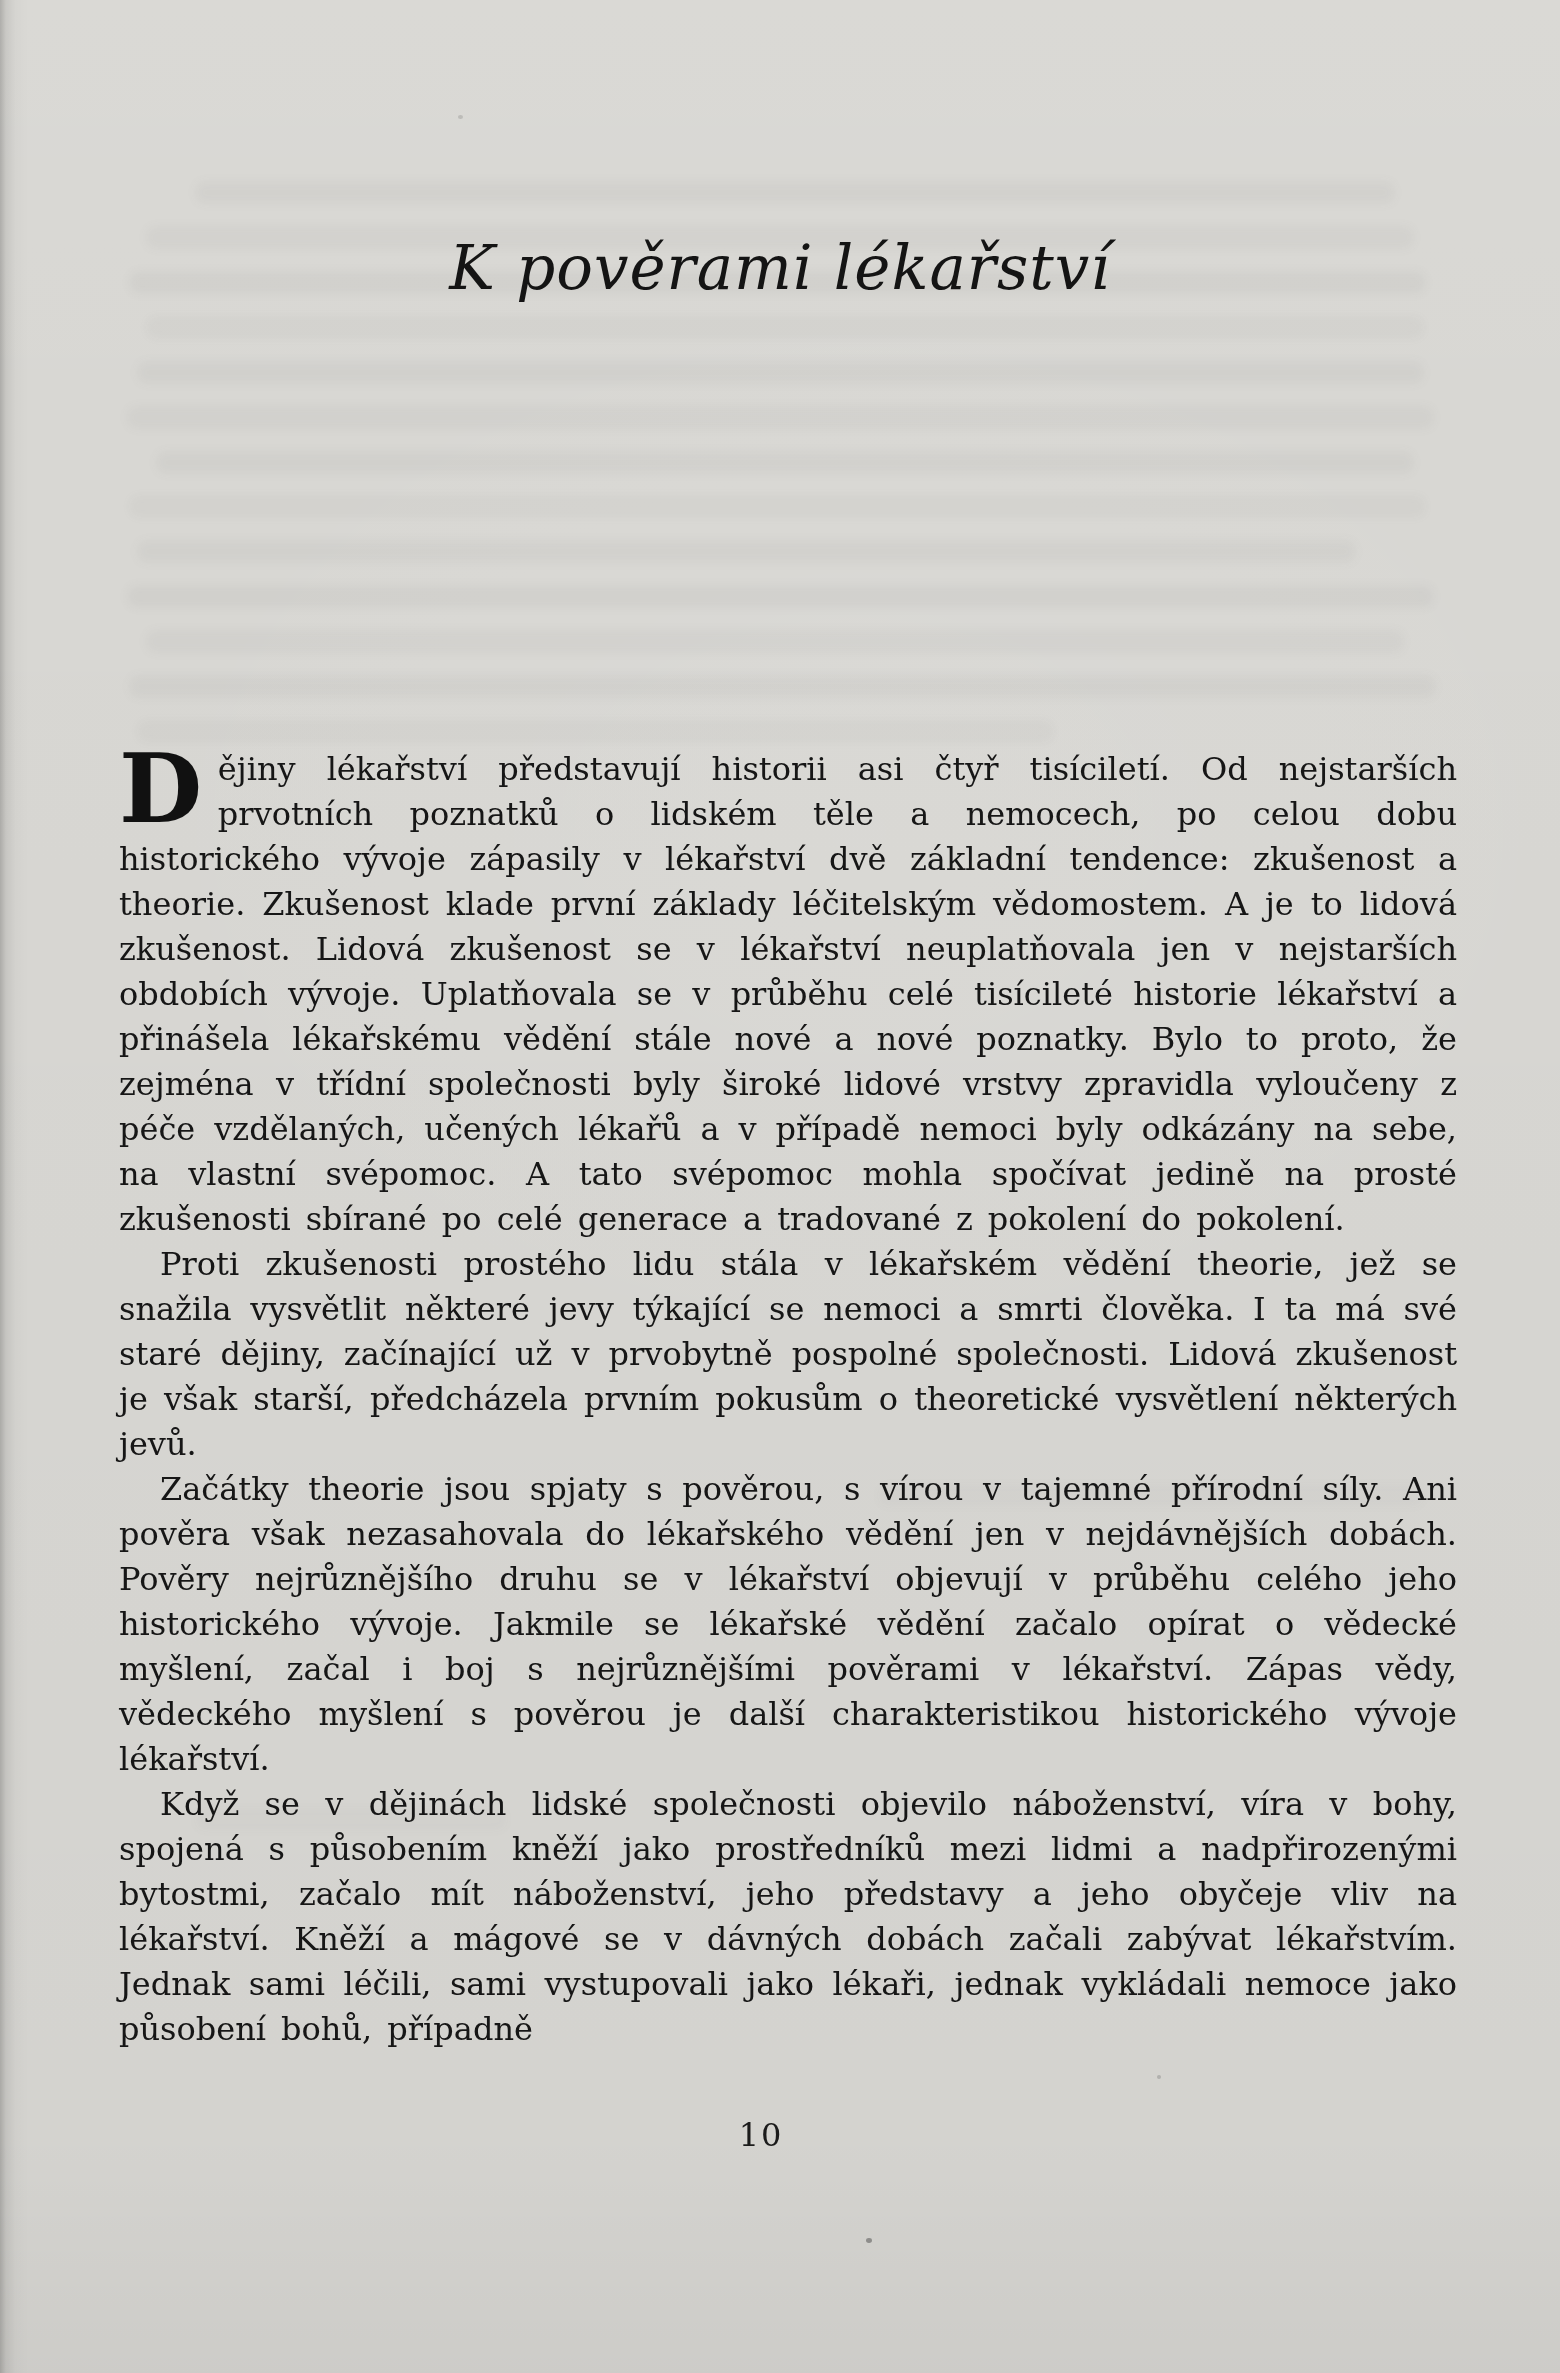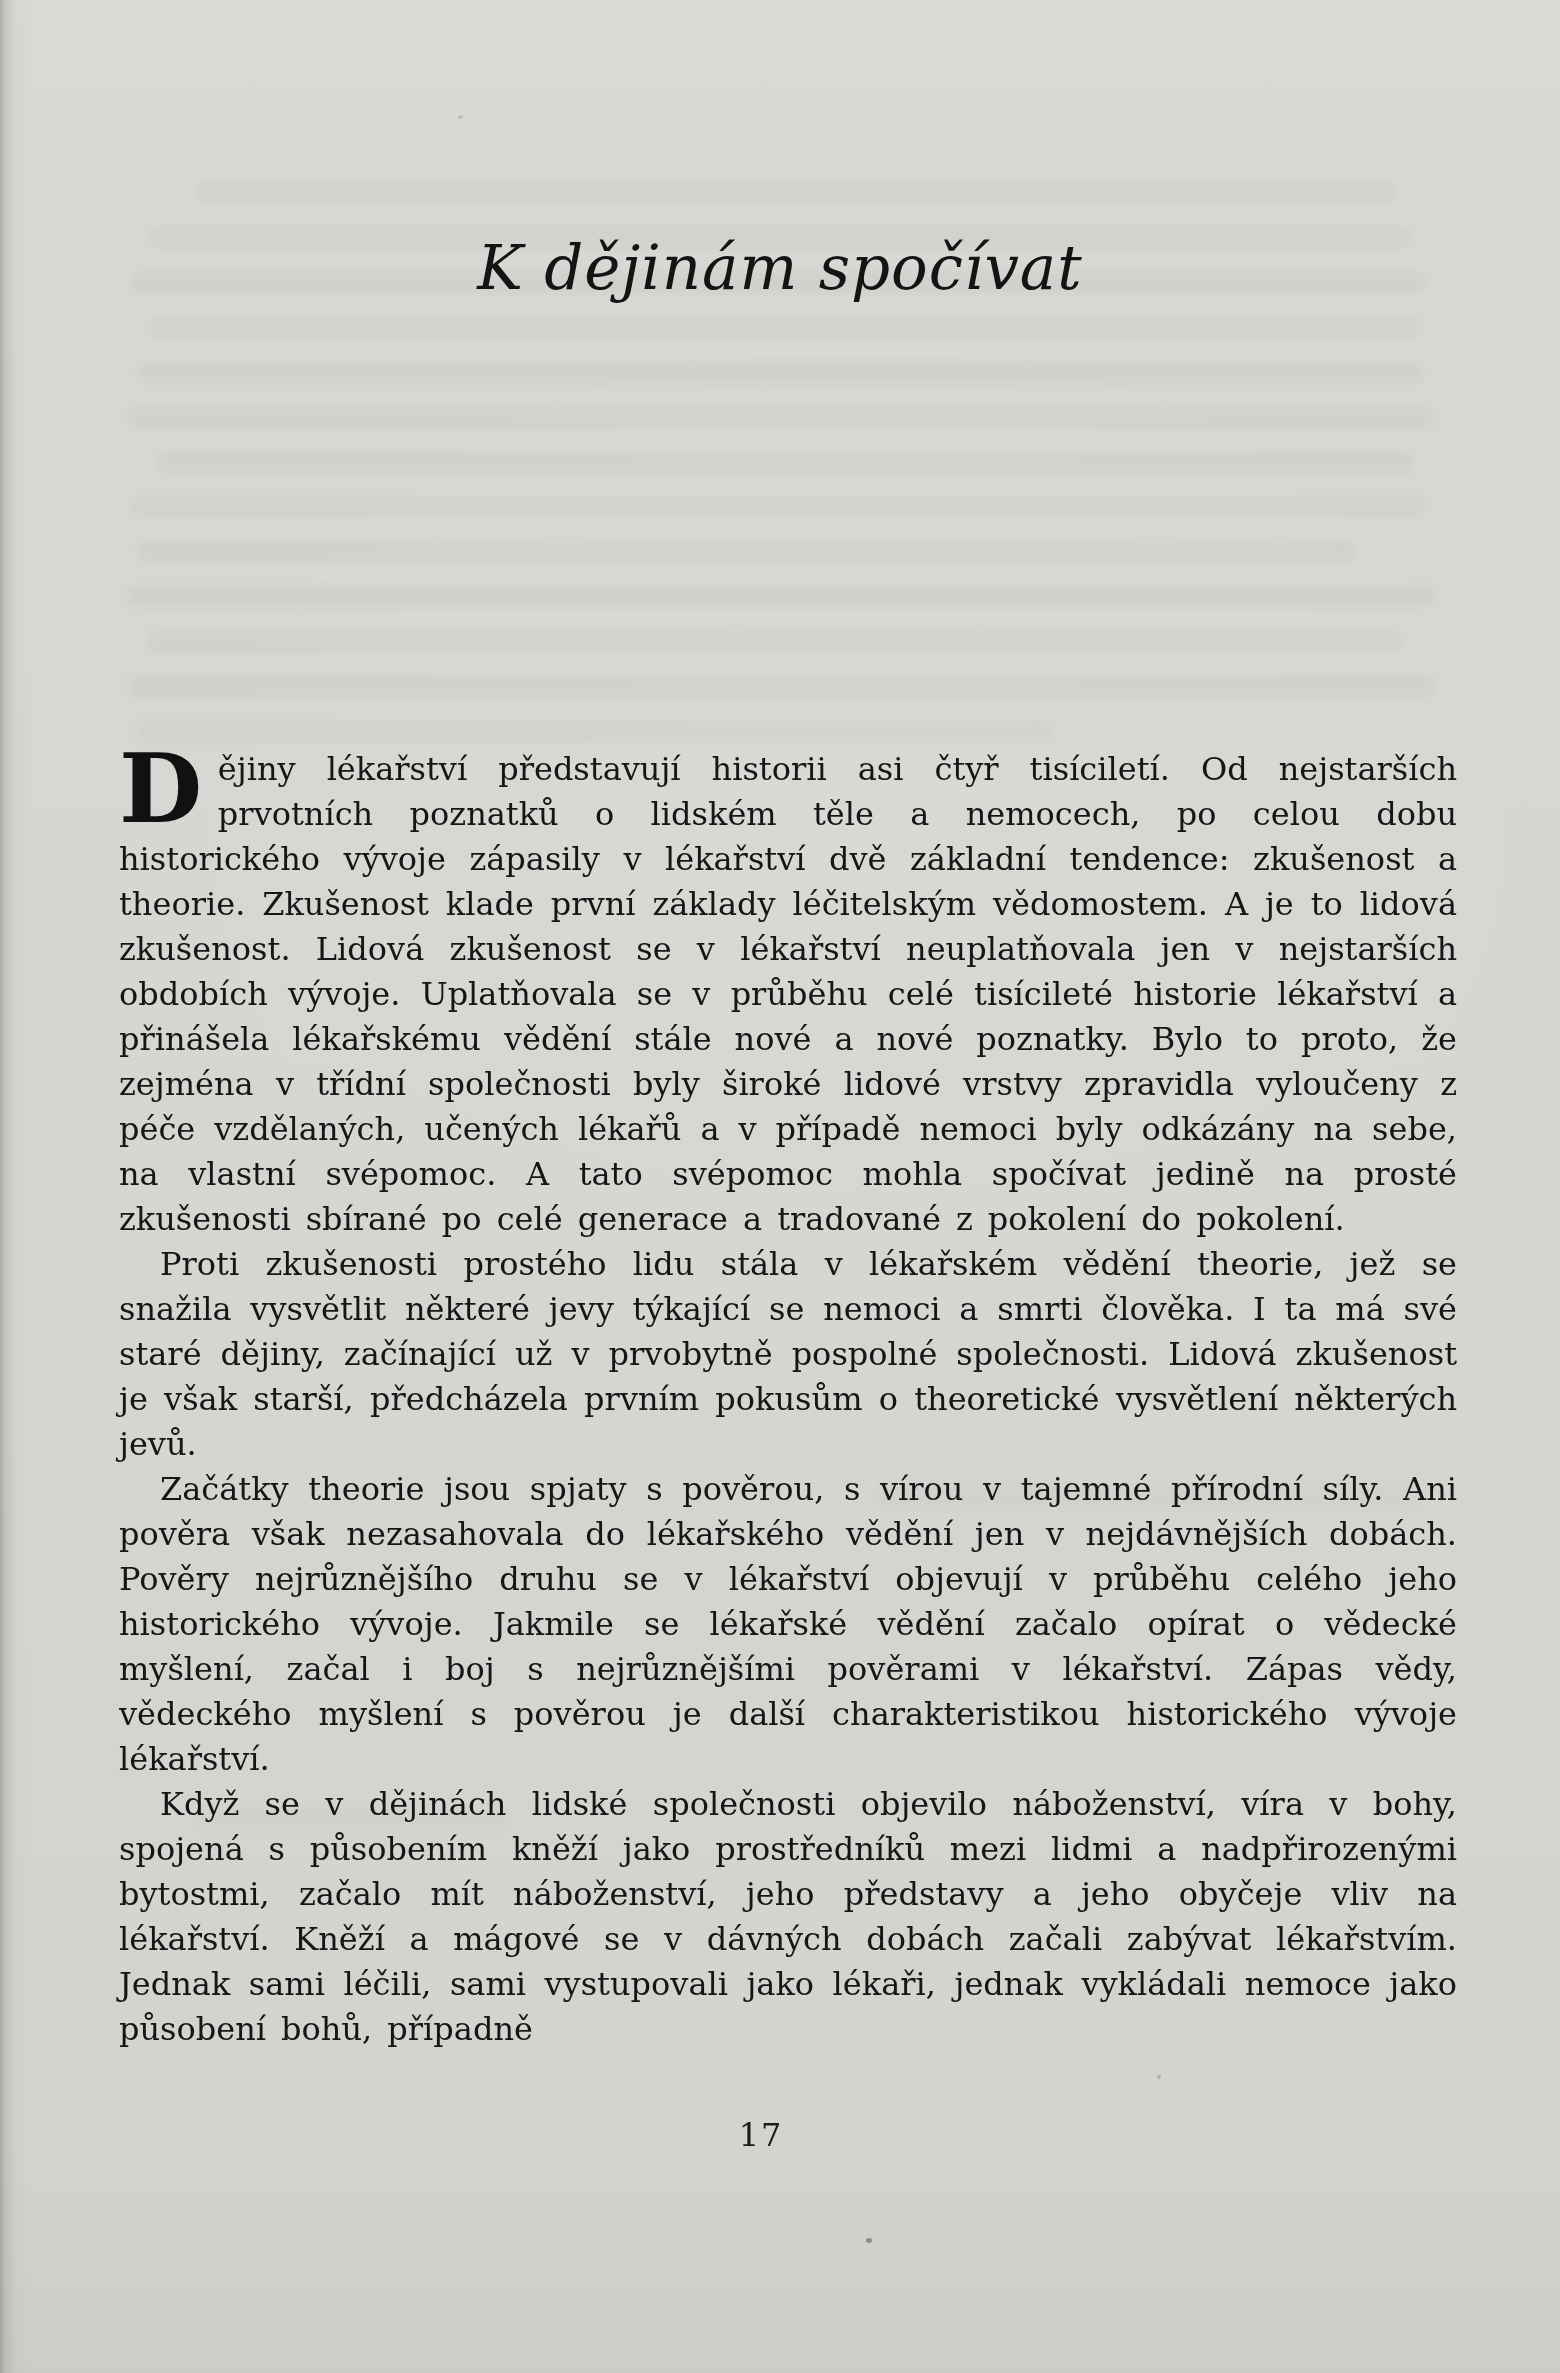--- a/index.html
+++ b/index.html
@@ -107,25 +107,25 @@
     <div class="ghost" style="top:630px; left:146px; width:1258px; opacity:.50;"></div>
     <div class="ghost" style="top:675px; left:129px; width:1307px; opacity:.55;"></div>
     <div class="ghost" style="top:720px; left:137px; width:917px; opacity:.45;"></div>
     <div class="ghost" style="top:1484px; left:878px; width:546px; opacity:.30;"></div>
     <div class="ghost" style="top:1808px; left:195px; width:312px; opacity:.30;"></div>
     <div class="speck" style="top:2238px; left:866px; width:5.9px; height:4.9px;"></div>
     <div class="speck" style="top:2075px; left:1157px; width:3.9px; height:3.9px; opacity:.5;"></div>
     <div class="speck" style="top:115px; left:458px; width:4.9px; height:3.9px; opacity:.4;"></div>
   </div>
 
-  <h1 class="chapter-title">K dějinám spočívat</h1>
+  <h1 class="chapter-title">K pověrami lékařství</h1>
 
   <div class="body-text">
     <p><span class="drop-cap">D</span><span>ějiny lékařství představují historii asi čtyř tisíciletí. Od nejstarších prvotních poznatků o lidském těle a nemocech, po celou dobu historického vývoje zápasily v lékařství dvě základní tendence: zkušenost a theorie. Zkušenost klade první základy léčitelským vědomostem. A je to lidová zkušenost. Lidová zkušenost se v lékařství neuplatňovala jen v nejstarších obdobích vývoje. Uplatňovala se v průběhu celé tisícileté historie lékařství a přinášela lékařskému vědění stále nové a nové poznatky. Bylo to proto, že zejména v třídní společnosti byly široké lidové vrstvy zpravidla vyloučeny z péče vzdělaných, učených lékařů a v případě nemoci byly odkázány na sebe, na vlastní svépomoc. A tato svépomoc mohla spočívat jedině na prosté zkušenosti sbírané po celé generace a tradované z pokolení do pokolení.</span></p>
     <p class="indented">Proti zkušenosti prostého lidu stála v lékařském vědění theorie, jež se snažila vysvětlit některé jevy týkající se nemoci a smrti člověka. I ta má své staré dějiny, začínající už v prvobytně pospolné společnosti. Lidová zkušenost je však starší, předcházela prvním pokusům o theoretické vysvětlení některých jevů.</p>
     <p class="indented">Začátky theorie jsou spjaty s pověrou, s vírou v tajemné přírodní síly. Ani pověra však nezasahovala do lékařského vědění jen v nejdávnějších dobách. Pověry nejrůznějšího druhu se v lékařství objevují v průběhu celého jeho historického vývoje. Jakmile se lékařské vědění začalo opírat o vědecké myšlení, začal i boj s nejrůznějšími pověrami v lékařství. Zápas vědy, vědeckého myšlení s pověrou je další charakteristikou historického vývoje lékařství.</p>
     <p class="indented">Když se v dějinách lidské společnosti objevilo náboženství, víra v bohy, spojená s působením kněží jako prostředníků mezi lidmi a nadpřirozenými bytostmi, začalo mít náboženství, jeho představy a jeho obyčeje vliv na lékařství. Kněží a mágové se v dávných dobách začali zabývat lékařstvím. Jednak sami léčili, sami vystupovali jako lékaři, jednak vykládali nemoce jako působení bohů, případně</p>
   </div>
 
-  <div class="page-number">17</div>
+  <div class="page-number">10</div>
 
 </div>
 
 
 </body></html>

